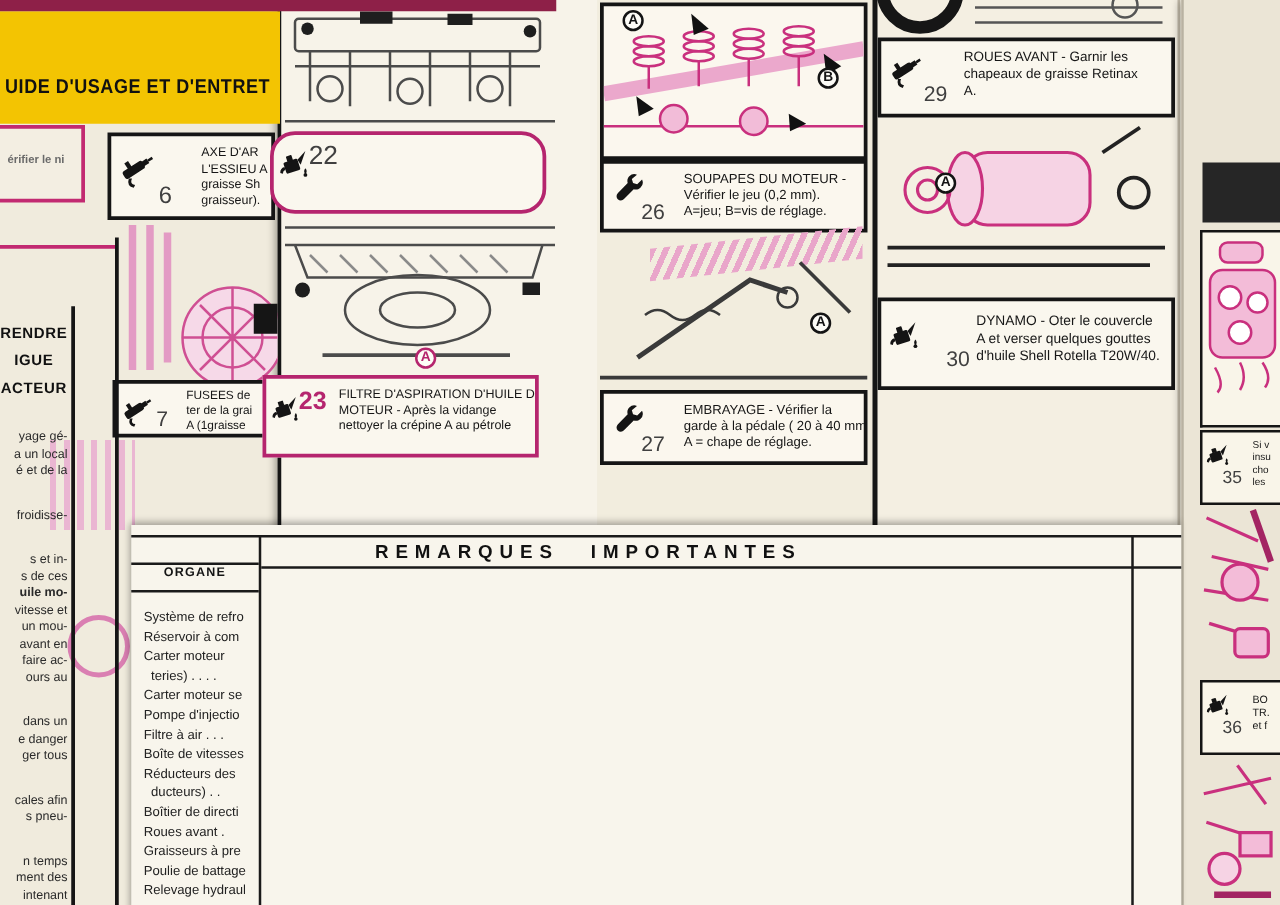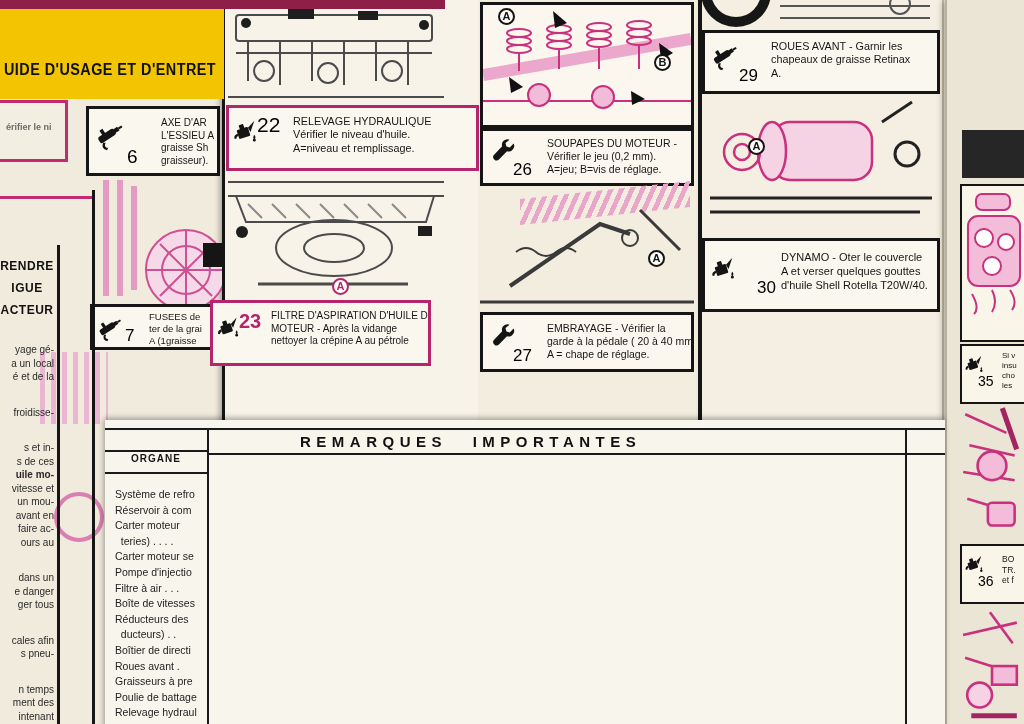--- a/index.html
+++ b/index.html
@@ -36,21 +36,21 @@
   .leftcol{left:0;top:255px;width:56px;text-align:right;padding-right:2px;}
   .frag{font-size:10px;line-height:13.5px;min-height:13.5px;color:#2a2a2a;white-space:nowrap;overflow:hidden;}
   .frag:nth-child(-n+3){font-weight:bold;font-size:12px;line-height:22px;min-height:22px;letter-spacing:.5px;color:#111;text-align:center;}
   .frag:empty{min-height:22px;}
   .frag:nth-child(13){font-weight:bold;}
 
   
   .op{position:absolute;background:#faf7ee;border:3px solid #151515;overflow:hidden;}
   .op.pink{border-color:#b5256e;}
   .op > *{position:absolute;}
-  .op-num{font-size:18px;color:#000000;line-height:1;}
+  .op-num{font-size:18px;color:#404040;line-height:1;}
   .op-num.mag{color:#b5256e;font-weight:bold;}
   .op-lines{font-size:10.8px;}
   .op-line{font-weight:normal;font-size:inherit;line-height:1.25;color:#161616;white-space:nowrap;}
   .tool{fill:#141414;}
 
   .mk{position:absolute;width:17px;height:17px;border:2.4px solid #141414;border-radius:50%;
       background:#fdfcf7;color:#141414;font-size:11px;font-weight:bold;
       display:flex;align-items:center;justify-content:center;line-height:1;}
   .mk.pink{border-color:#b5256e;color:#b5256e;}
 
@@ -209,30 +209,25 @@
       <path d="M0 88h216"></path>
     </g>
     <g fill="#1e1e1e">
       <rect x="60" y="0" width="26" height="10"></rect>
         <rect x="130" y="2" width="20" height="9"></rect>
       <circle cx="18" cy="14" r="5"></circle>
         <circle cx="196" cy="16" r="5"></circle>
     </g>
   </svg>
 
-  <div class="op pink" style="left:226px;top:105px;width:253px;height:66px;">
+  <div class="op pink" style="left:216px;top:105px;width:221px;height:66px;border-radius:20px;">
     <svg class="tool" style="left:2px;top:8px;" width="28" height="28" viewBox="0 0 48 48">
         <use href="#sym-oil-can"></use>
       </svg>
     <div class="op-num" style="left:28px;top:6px;font-size:21px;">22</div>
-    <div class="op-lines" style="left:64px;top:7px;font-size:10.8px;">
-        <div class="op-line">RELEVAGE HYDRAULIQUE</div>
-        <div class="op-line">Vérifier le niveau d'huile.</div>
-        <div class="op-line">A=niveau et remplissage.</div>
-      </div>
   </div>
 
   <svg class="abs" style="left:228px;top:174px;" width="216" height="124" viewBox="0 0 216 124">
     <g fill="none" stroke="#4b4b4b" stroke-width="2">
       <path d="M0 8h216 M0 22h216"></path>
       <path d="M8 22l10 26h180l8-26"></path>
       <ellipse cx="106" cy="74" rx="58" ry="28"></ellipse>
       <ellipse cx="106" cy="74" rx="30" ry="14"></ellipse>
       <path d="M30 110h150" stroke-width="3"></path>
       <path d="M20 30l14 14 M44 30l14 14 M68 30l14 14 M92 30l14 14 M116 30l14 14 M140 30l14 14 M164 30l14 14" stroke="#8a8a8a"></path>

